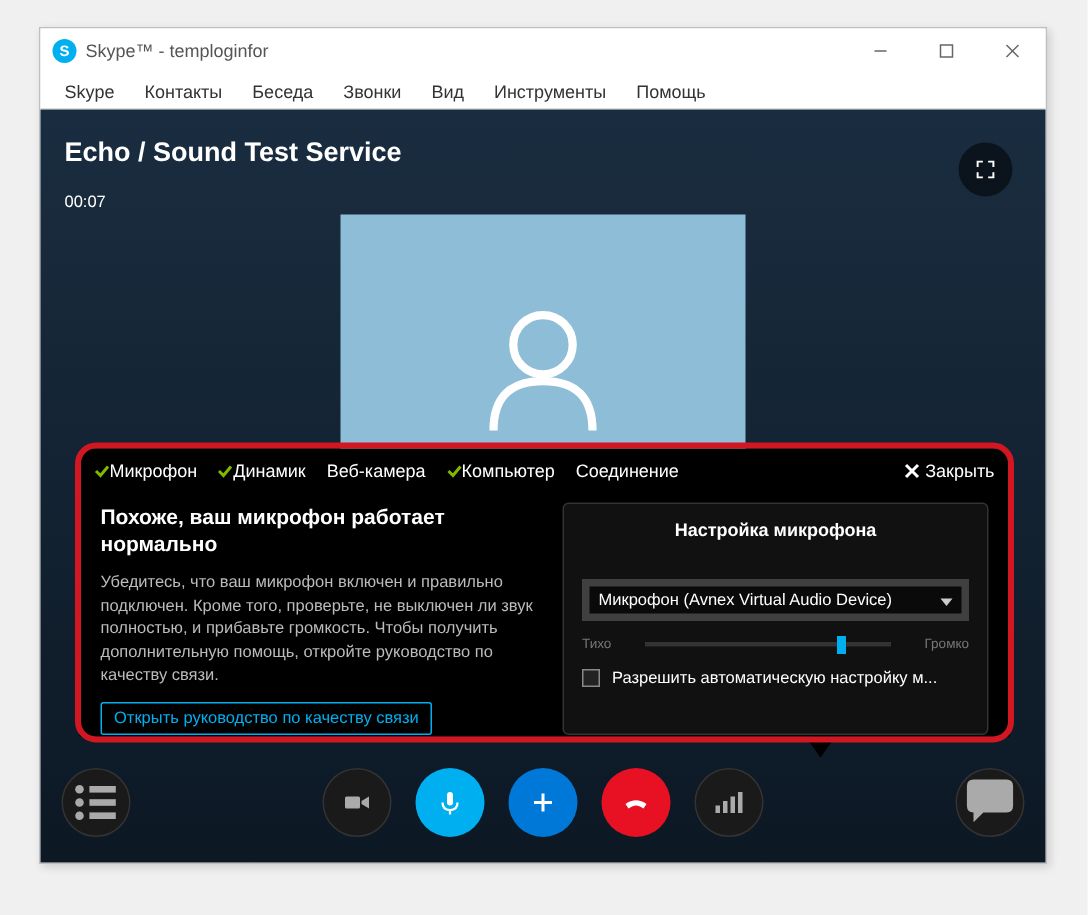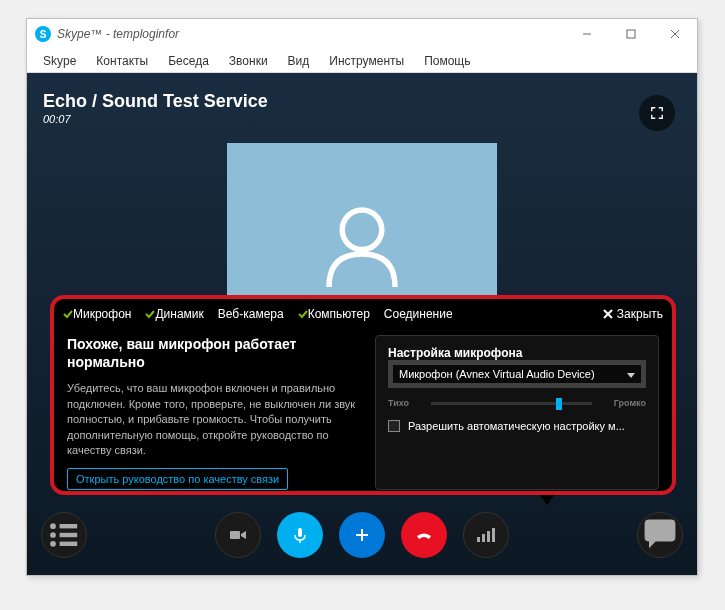--- a/index.html
+++ b/index.html
@@ -1,28 +1,28 @@
 <!DOCTYPE html>
 <html><head>
 <meta charset="utf-8">
 <style>
   * { box-sizing: border-box; margin: 0; padding: 0; font-family: "Segoe UI", Tahoma, sans-serif; }
   body { background: #f0f0f0; width: 725px; height: 610px; overflow: hidden; position: relative; }
   .window { position: absolute; left: 26px; top: 18px; width: 672px; height: 558px; background: #fff; border: 1px solid #bfbfbf; box-shadow: 2px 2px 6px rgba(0,0,0,0.15); }
   .titlebar { height: 30px; display: flex; align-items: center; padding-left: 8px; background: #fff; position: relative; }
   .skype-logo { width: 16px; height: 16px; background: #00aff0; border-radius: 50%; display: inline-flex; align-items: center; justify-content: center; color: #fff; font-size: 10px; font-weight: bold; margin-right: 6px; }
-  .title-text { font-size: 12px; color: #555; font-style: italic; }
+  .title-text { font-size: 12px; color: #555; }
   .winbtns { position: absolute; right: 0; top: 0; display: flex; }
   .winbtn { width: 44px; height: 30px; display: flex; align-items: center; justify-content: center; color: #666; cursor: pointer; }
   .winbtn svg { width: 10px; height: 10px; }
   .menubar { height: 24px; display: flex; align-items: center; padding-left: 6px; font-size: 12px; color: #333; background: #fff; border-bottom: 1px solid #ddd; }
   .menuitem { padding: 3px 10px; cursor: pointer; }
   .callarea { position: relative; height: calc(100% - 54px); background: linear-gradient(180deg,#1a2d40 0%,#0c1824 100%); overflow: hidden; }
   .calltitle { position: absolute; left: 16px; top: 18px; color: #fff; font-size: 18px; font-weight: 600; }
-  .calltime { position: absolute; left: 16px; top: 40px; color: #fff; font-size: 11px; font-style: italic; }
+  .calltime { position: absolute; left: 16px; top: 56px; color: #fff; font-size: 11px; }
   .fsbtn { position: absolute; right: 22px; top: 22px; width: 36px; height: 36px; border-radius: 50%; background: rgba(0,0,0,0.55); display: flex; align-items: center; justify-content: center; cursor: pointer; }
   .fsbtn svg { width: 14px; height: 14px; stroke: #fff; }
   .videoplaceholder { position: absolute; left: 200px; top: 70px; width: 270px; height: 200px; background: #8ebdd7; display: flex; align-items: center; justify-content: center; }
   .videoplaceholder svg { width: 110px; height: 110px; }
   .callcontrols { position: absolute; left: 0; right: 0; bottom: 10px; height: 60px; display: flex; align-items: center; justify-content: center; gap: 16px; }
   .roundbtn { width: 46px; height: 46px; border-radius: 50%; display: flex; align-items: center; justify-content: center; cursor: pointer; }
   .rb-dark { background: #1a1a1a; border: 1px solid #333; }
   .rb-mic { background: #00aff0; }
   .rb-plus { background: #0078d7; }
   .rb-hang { background: #e81123; }
@@ -37,24 +37,24 @@
   .tab { display: flex; align-items: center; gap: 0; cursor: pointer; }
   .tab svg { width: 10px; height: 10px; fill: #7fba00; }
   .close-tab { margin-left: auto; display: flex; align-items: center; gap: 4px; cursor: pointer; }
   .close-tab svg { width: 10px; height: 10px; fill: #fff; }
   .panel-body { display: flex; padding: 6px 14px 10px 14px; gap: 18px; }
   .panel-left { width: 290px; color: #fff; }
   .panel-left h3 { font-size: 14px; font-weight: bold; line-height: 1.3; margin-bottom: 10px; }
   .panel-left p { font-size: 11px; color: #bbb; line-height: 1.4; margin-bottom: 10px; }
   .guidelink { display: inline-block; border: 1px solid #00aff0; color: #00aff0; font-size: 11px; padding: 4px 8px; cursor: pointer; border-radius: 2px; }
   .panel-right { flex: 1; background: #111; border: 1px solid #333; border-radius: 4px; padding: 10px 12px; color: #fff; }
-  .pr-title { font-size: 12px; font-weight: bold; margin-bottom: 0; }
+  .pr-title { text-align: center; font-size: 12px; font-weight: bold; margin-bottom: 26px; }
   .mic-select { width: 100%; background: #0a0a0a; border: 5px solid #404040; color: #fff; font-size: 11px; padding: 3px 20px 3px 6px; position: relative; cursor: pointer; }
   .mic-select::after { content: ''; position: absolute; right: 6px; top: 8px; border-left: 4px solid transparent; border-right: 4px solid transparent; border-top: 5px solid #ccc; }
-  .slider-row { display: flex; align-items: center; gap: 22px; font-size: 9px; color: #777; margin-top: 10px; font-weight: bold; }
+  .slider-row { display: flex; align-items: center; gap: 22px; font-size: 9px; color: #777; margin-top: 10px; }
   .slider-track { flex: 1; height: 3px; background: #333; position: relative; }
   .slider-thumb { position: absolute; left: 78%; top: -4px; width: 6px; height: 12px; background: #00aff0; }
   .cbrow { display: flex; align-items: center; gap: 8px; margin-top: 12px; font-size: 11px; cursor: pointer; }
   .cb { width: 12px; height: 12px; border: 1px solid #888; background: #222; }
   .pointer-tail { position: absolute; left: 510px; top: 418px; width: 0; height: 0; border-left: 10px solid transparent; border-right: 10px solid transparent; border-top: 14px solid #000; }
   .signalbars { display: flex; align-items: flex-end; gap: 2px; }
   .signalbars span { width: 3px; background: #aaa; display: inline-block; }
 </style>
 </head>
 <body>

